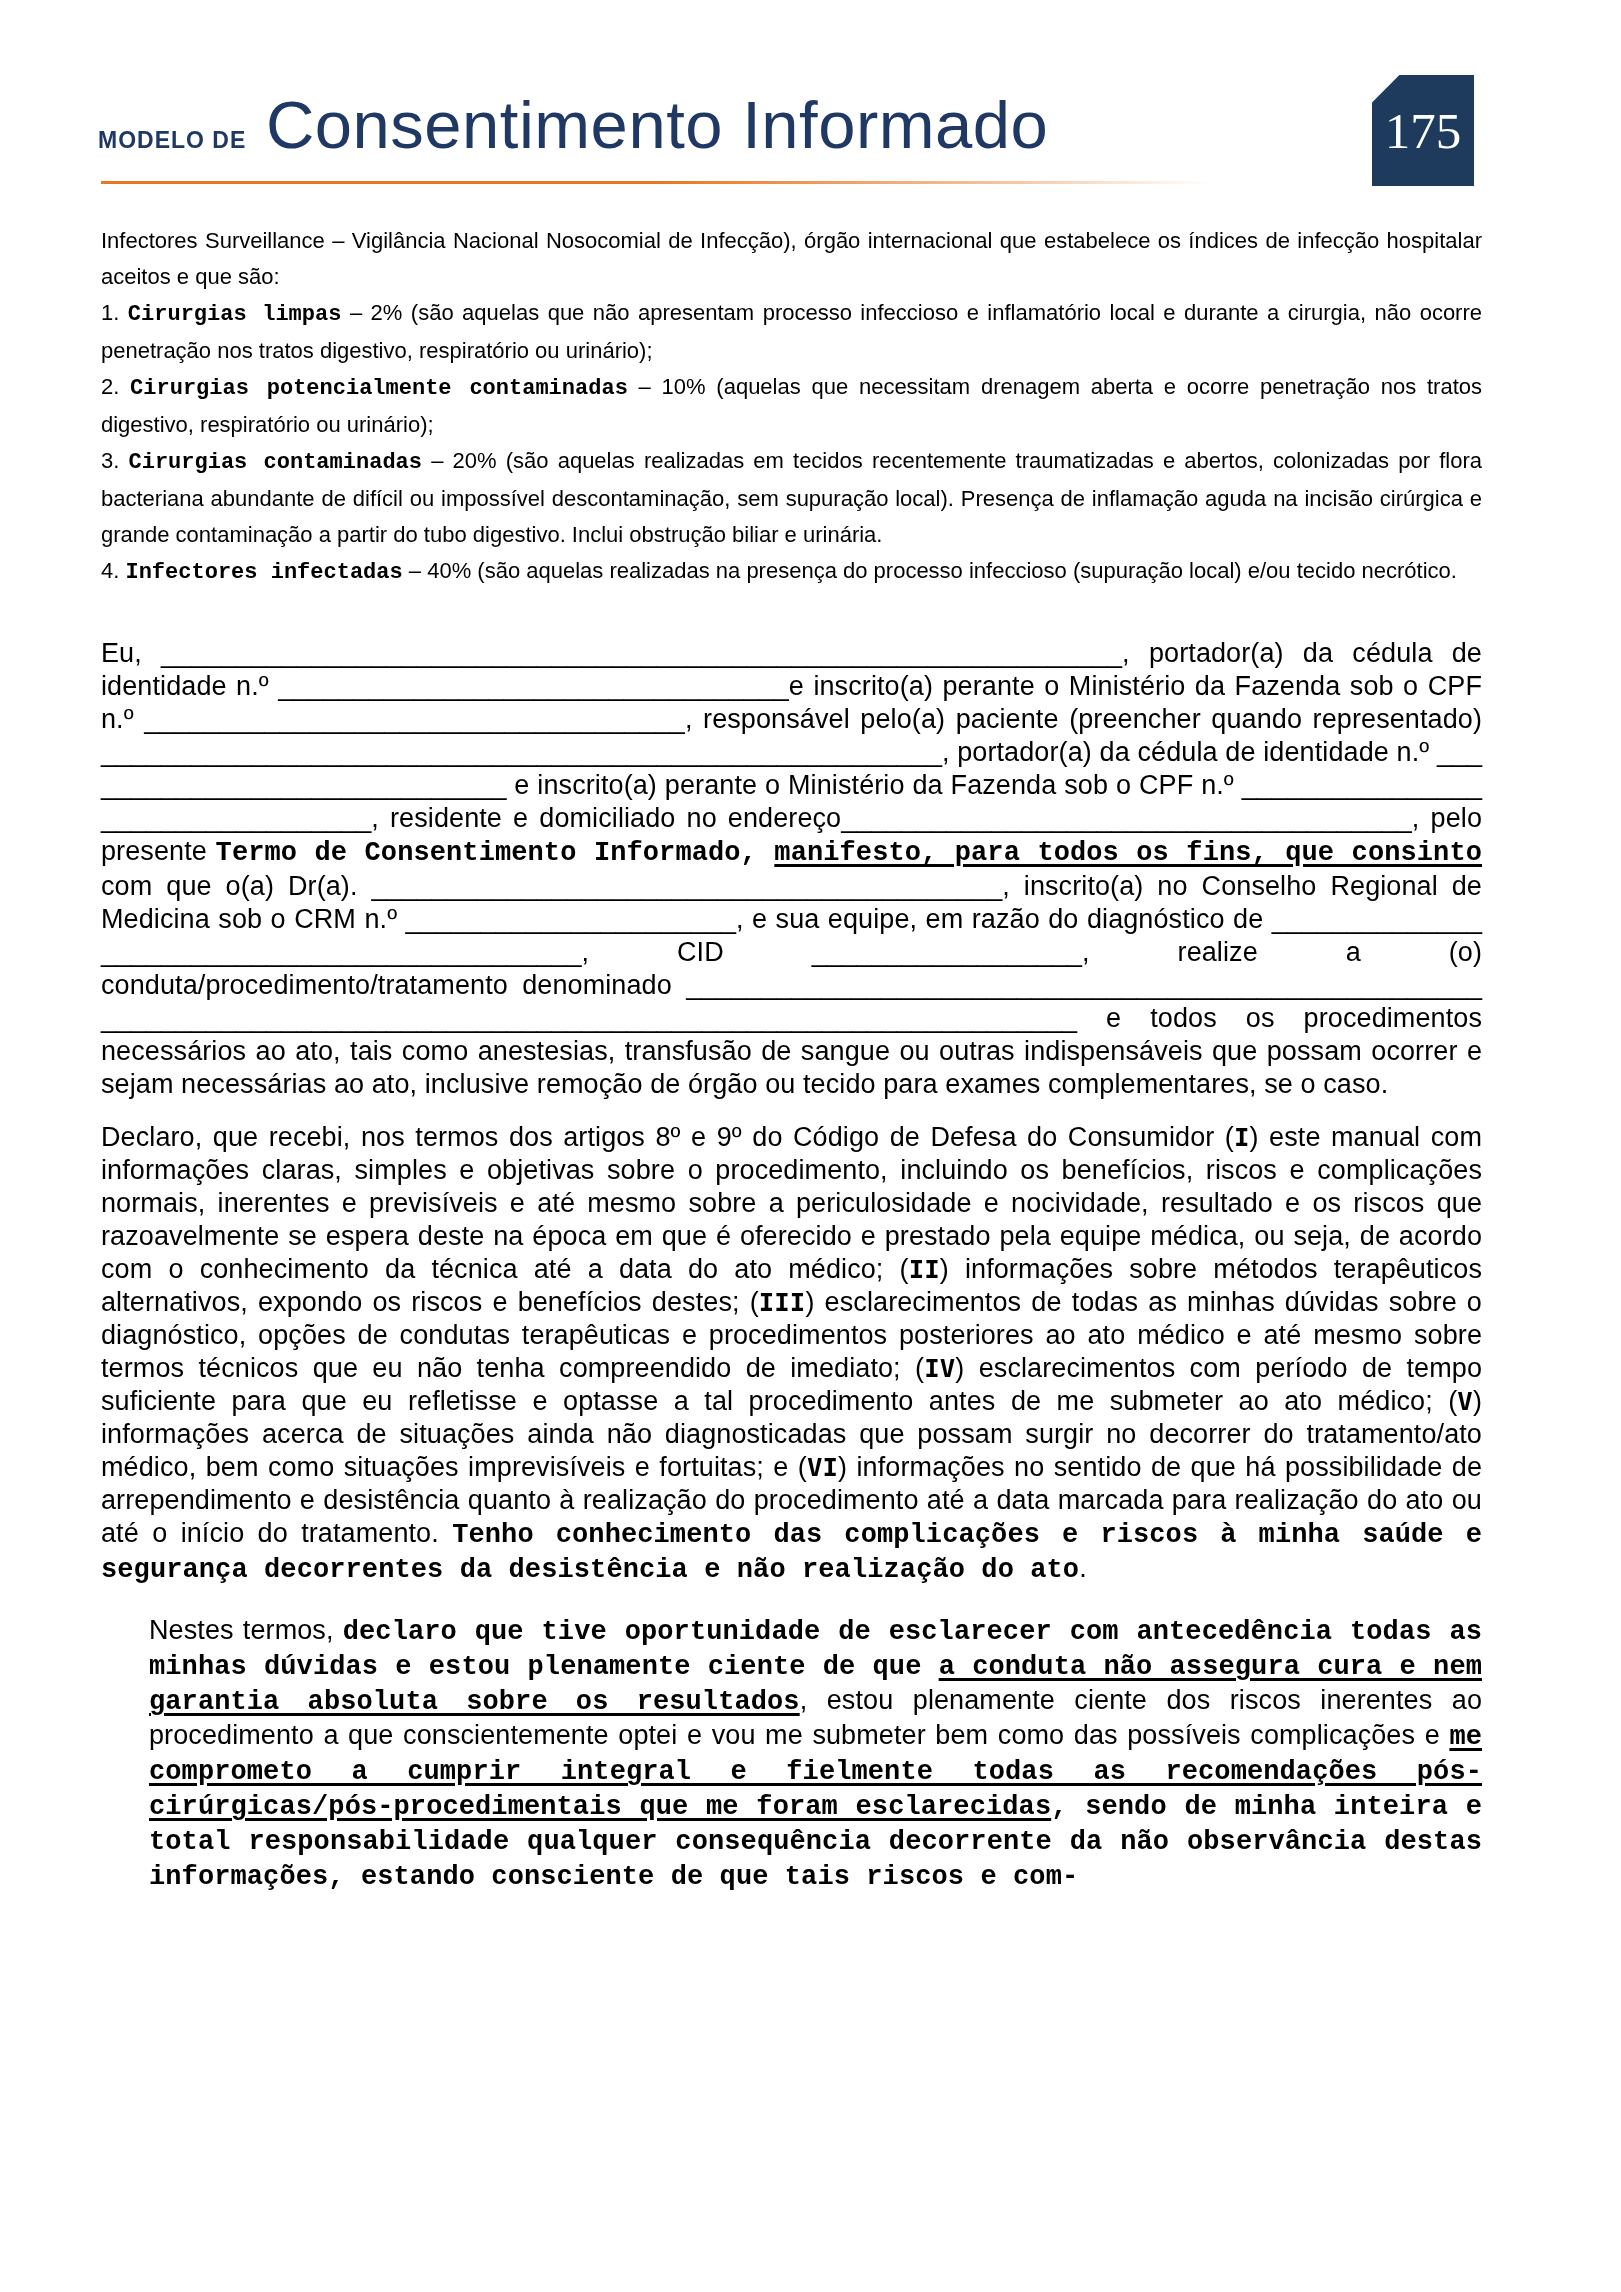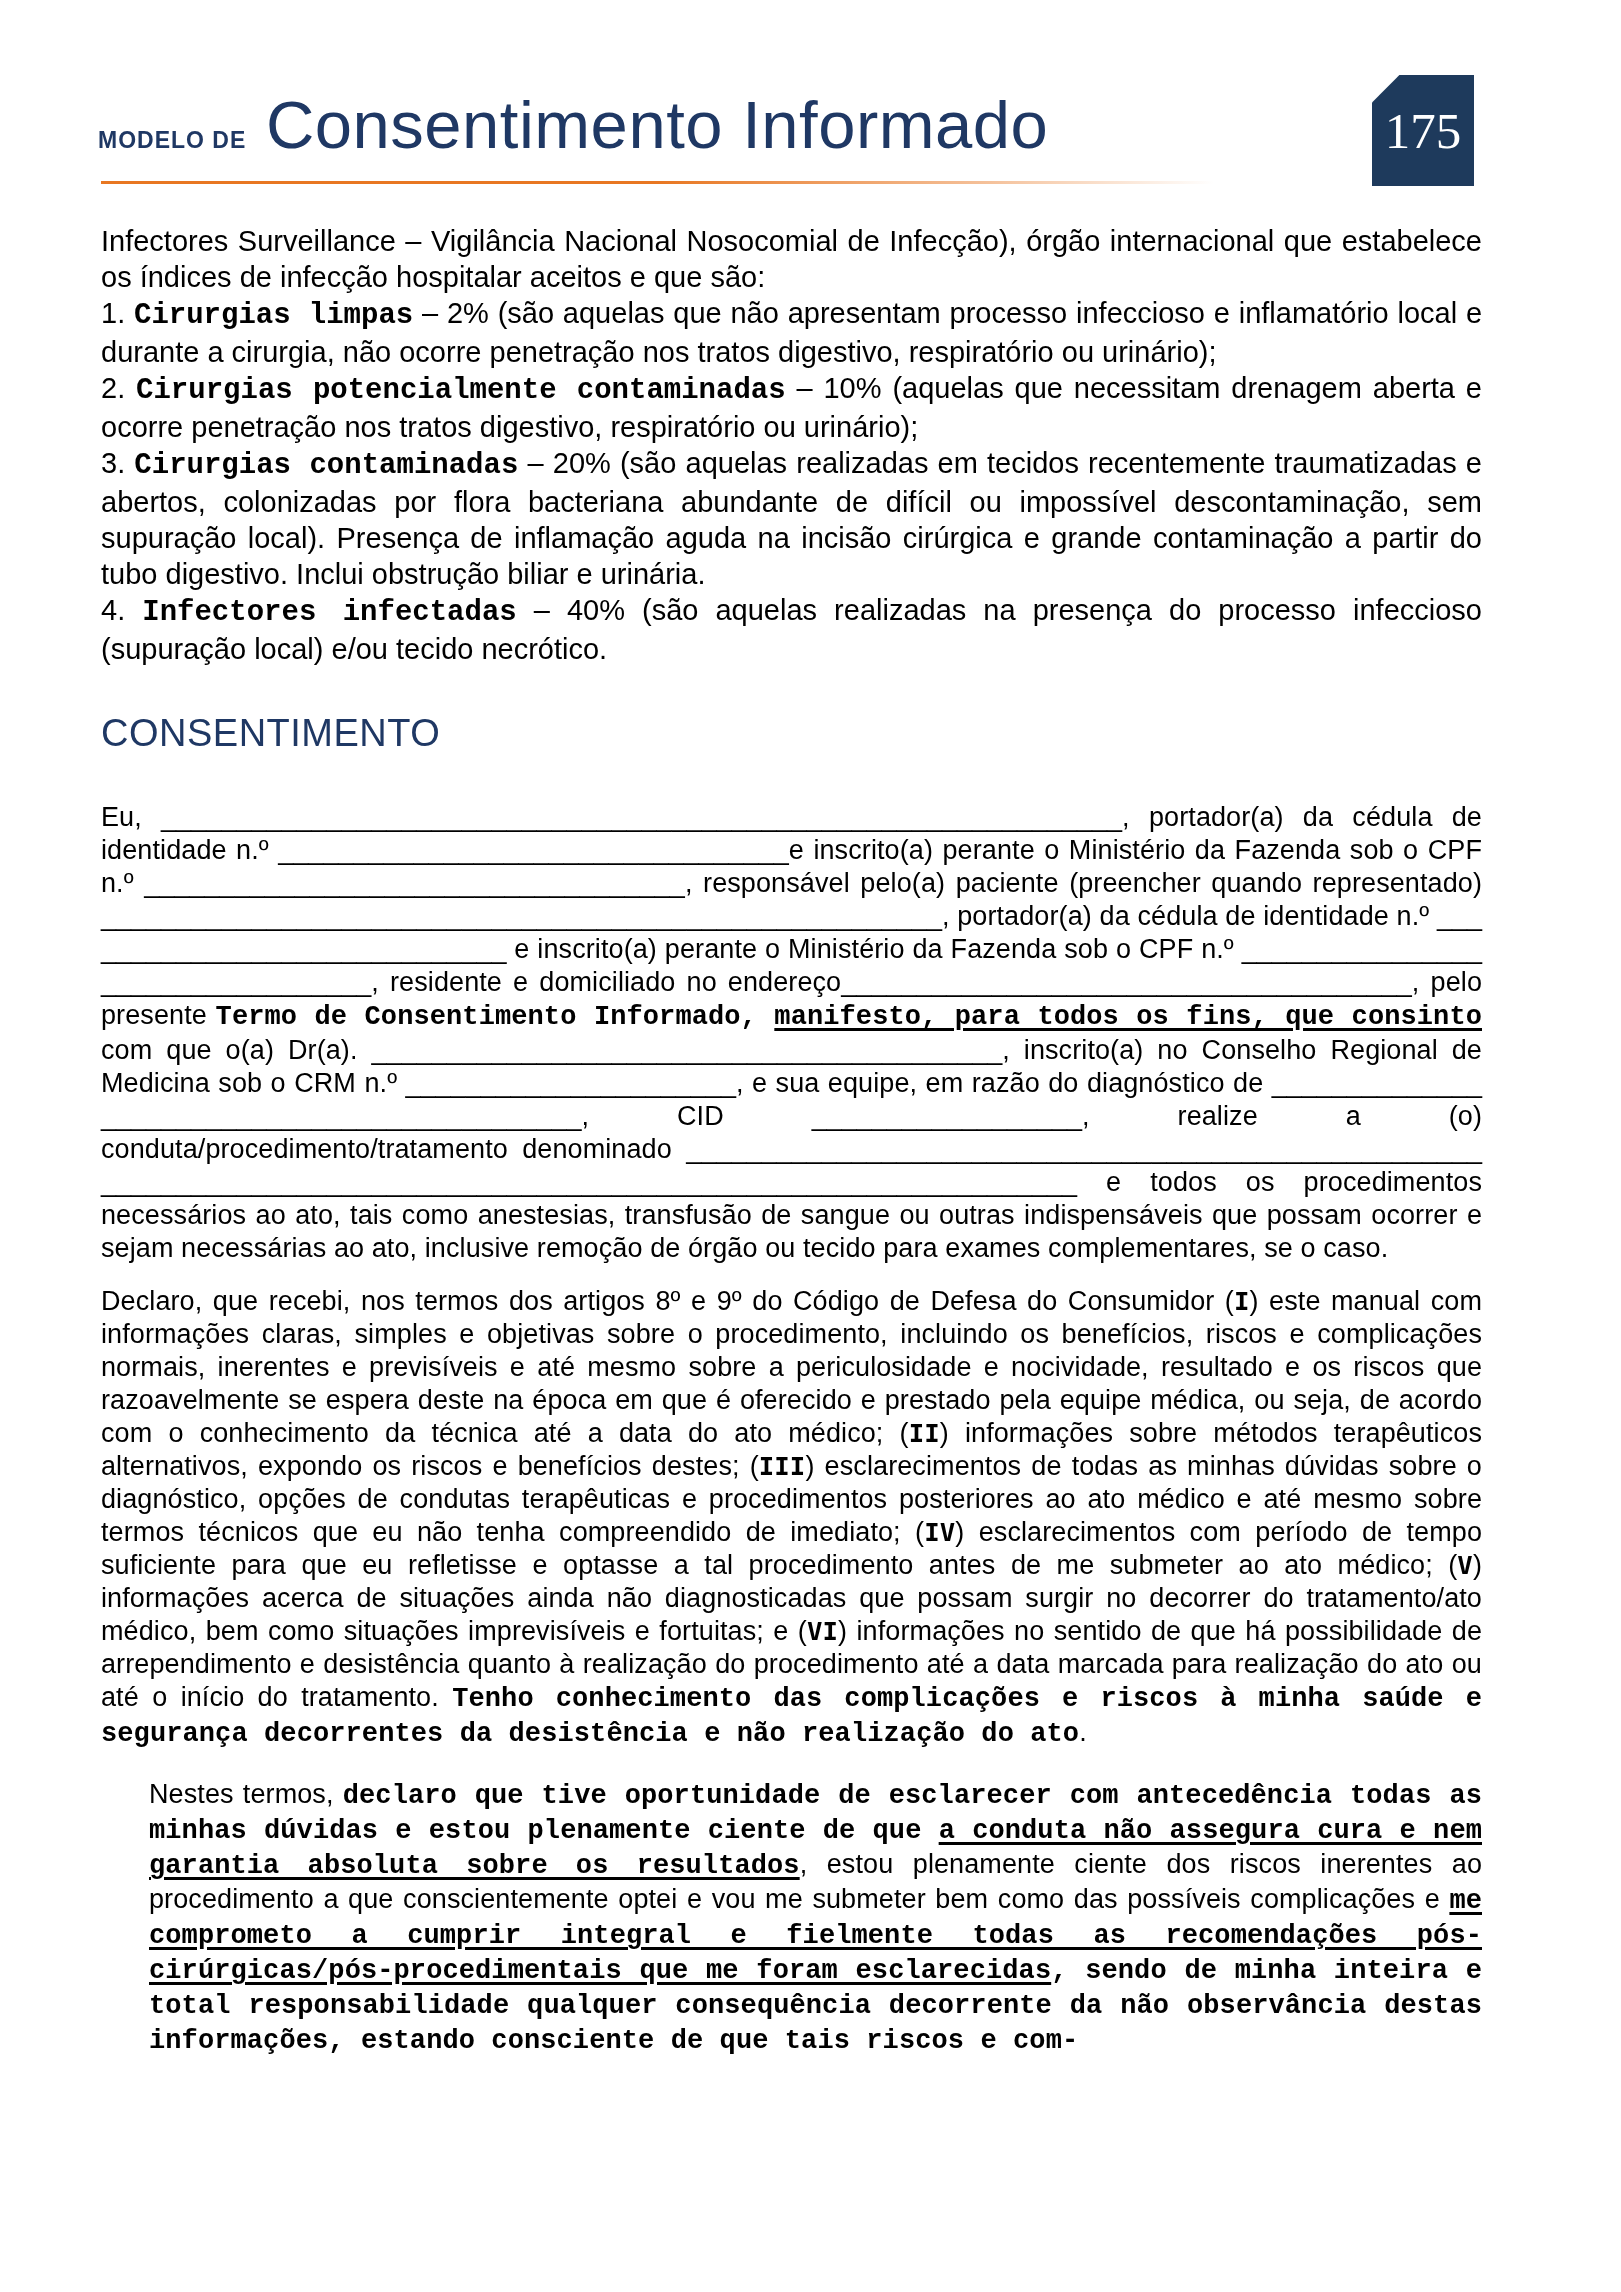--- a/index.html
+++ b/index.html
@@ -43,21 +43,21 @@
     background:var(--badge);
     clip-path:polygon(27.4px 0, 100% 0, 100% 100%, 0 100%, 0 27.4px);
     display:flex; align-items:center; justify-content:center;
     color:#fff;
     font-family:"Liberation Serif", serif;
     font-weight:400; font-size:51px;
   }
   
   .content{ padding:39px 139px 0 101px; }
   .lead, .item{
-    font-size:29px; line-height:36px;
+    font-size:22px; line-height:36px;
     text-align:justify;
   }
   .section-title{
     margin-top:45px;
     font-size:38px; font-weight:400; letter-spacing:0.5px;
     color:var(--navy);
   }
   .para{
     font-size:27px; line-height:33px;
     text-align:justify;
@@ -87,21 +87,20 @@
   <div class="rule"></div>
 
   <div class="content">
 
     <p class="lead">Infectores Surveillance – Vigilância Nacional Nosocomial de Infecção), órgão internacional que estabelece os índices de infecção hospitalar aceitos e que são:</p>
     <p class="item"><span>1. </span><span class="b">Cirurgias limpas</span><span> – 2% (são aquelas que não apresentam processo infeccioso e inflamatório local e durante a cirurgia, não ocorre penetração nos tratos digestivo, respiratório ou urinário);</span></p>
     <p class="item"><span>2. </span><span class="b">Cirurgias potencialmente contaminadas</span><span> – 10% (aquelas que necessitam drenagem aberta e ocorre penetração nos tratos digestivo, respiratório ou urinário);</span></p>
     <p class="item"><span>3. </span><span class="b">Cirurgias contaminadas</span><span> – 20% (são aquelas realizadas em tecidos recentemente traumatizadas e abertos, colonizadas por flora bacteriana abundante de difícil ou impossível descontaminação, sem supuração local). Presença de inflamação aguda na incisão cirúrgica e grande contaminação a partir do tubo digestivo. Inclui obstrução biliar e urinária.</span></p>
     <p class="item"><span>4. </span><span class="b">Infectores infectadas</span><span> – 40% (são aquelas realizadas na presença do processo infeccioso (supuração local) e/ou tecido necrótico.</span></p>
 
-    <h2 class="section-title">CONSENTIMENTO</h2>
 
     <p class="para para-consent"><span>Eu, </span><span class="blank">________________________________________________________________</span><span>, portador(a) da cédula de identidade n.º </span><span class="blank">__________________________________</span><span>e inscrito(a) perante o Ministério da Fazenda sob o CPF n.º </span><span class="blank">____________________________________</span><span>, responsável pelo(a) paciente (preencher quando representado) </span><span class="blank">________________________________________________________</span><span>, portador(a) da cédula de identidade n.º </span><span class="blank">______________________________</span><span> e inscrito(a) perante o Ministério da Fazenda sob o CPF n.º </span><span class="blank">__________________________________</span><span>, residente e domiciliado no endereço</span><span class="blank">______________________________________</span><span>, pelo presente </span><span class="b">Termo de Consentimento Informado, </span><span class="b u">manifesto, para todos os fins, que consinto</span><span> com que o(a) Dr(a). </span><span class="blank">__________________________________________</span><span>, inscrito(a) no Conselho Regional de Medicina sob o CRM n.º </span><span class="blank">______________________</span><span>, e sua equipe, em razão do diagnóstico de </span><span class="blank">______________________________________________</span><span>, CID </span><span class="blank">__________________</span><span>, realize a (o) conduta/procedimento/tratamento denominado </span><span class="blank">______________________________________________________________________________________________________________________</span><span> e todos os procedimentos necessários ao ato, tais como anestesias, transfusão de sangue ou outras indispensáveis que possam ocorrer e sejam necessárias ao ato, inclusive remoção de órgão ou tecido para exames complementares, se o caso.</span></p>
     <p class="para para-declaro"><span>Declaro, que recebi, nos termos dos artigos 8º e 9º do Código de Defesa do Consumidor (</span><span class="b m">I</span><span>) este manual com informações claras, simples e objetivas sobre o procedimento, incluindo os benefícios, riscos e complicações normais, inerentes e previsíveis e até mesmo sobre a periculosidade e nocividade, resultado e os riscos que razoavelmente se espera deste na época em que é oferecido e prestado pela equipe médica, ou seja, de acordo com o conhecimento da técnica até a data do ato médico; (</span><span class="b m">II</span><span>) informações sobre métodos terapêuticos alternativos, expondo os riscos e benefícios destes; (</span><span class="b m">III</span><span>) esclarecimentos de todas as minhas dúvidas sobre o diagnóstico, opções de condutas terapêuticas e procedimentos posteriores ao ato médico e até mesmo sobre termos técnicos que eu não tenha compreendido de imediato; (</span><span class="b m">IV</span><span>) esclarecimentos com período de tempo suficiente para que eu refletisse e optasse a tal procedimento antes de me submeter ao ato médico; (</span><span class="b m">V</span><span>) informações acerca de situações ainda não diagnosticadas que possam surgir no decorrer do tratamento/ato médico, bem como situações imprevisíveis e fortuitas; e (</span><span class="b m">VI</span><span>) informações no sentido de que há possibilidade de arrependimento e desistência quanto à realização do procedimento até a data marcada para realização do ato ou até o início do tratamento. </span><span class="b">Tenho conhecimento das complicações e riscos à minha saúde e segurança decorrentes da desistência e não realização do ato</span><span>.</span></p>
     <p class="para para-nestes"><span>Nestes termos, </span><span class="b">declaro que tive oportunidade de esclarecer com antecedência todas as minhas dúvidas e estou plenamente ciente de que </span><span class="b u">a conduta não assegura cura e nem garantia absoluta sobre os resultados</span><span>, estou plenamente ciente dos riscos inerentes ao procedimento a que conscientemente optei e vou me submeter bem como das possíveis complicações e </span><span class="b u">me comprometo a cumprir integral e fielmente todas as recomendações pós-cirúrgicas/pós-procedimentais que me foram esclarecidas</span><span class="b">, sendo de minha inteira e total responsabilidade qualquer consequência decorrente da não observância destas informações, estando consciente de que tais riscos e com-</span></p>
 
   </div>
 </div>
 
 
 </body></html>

